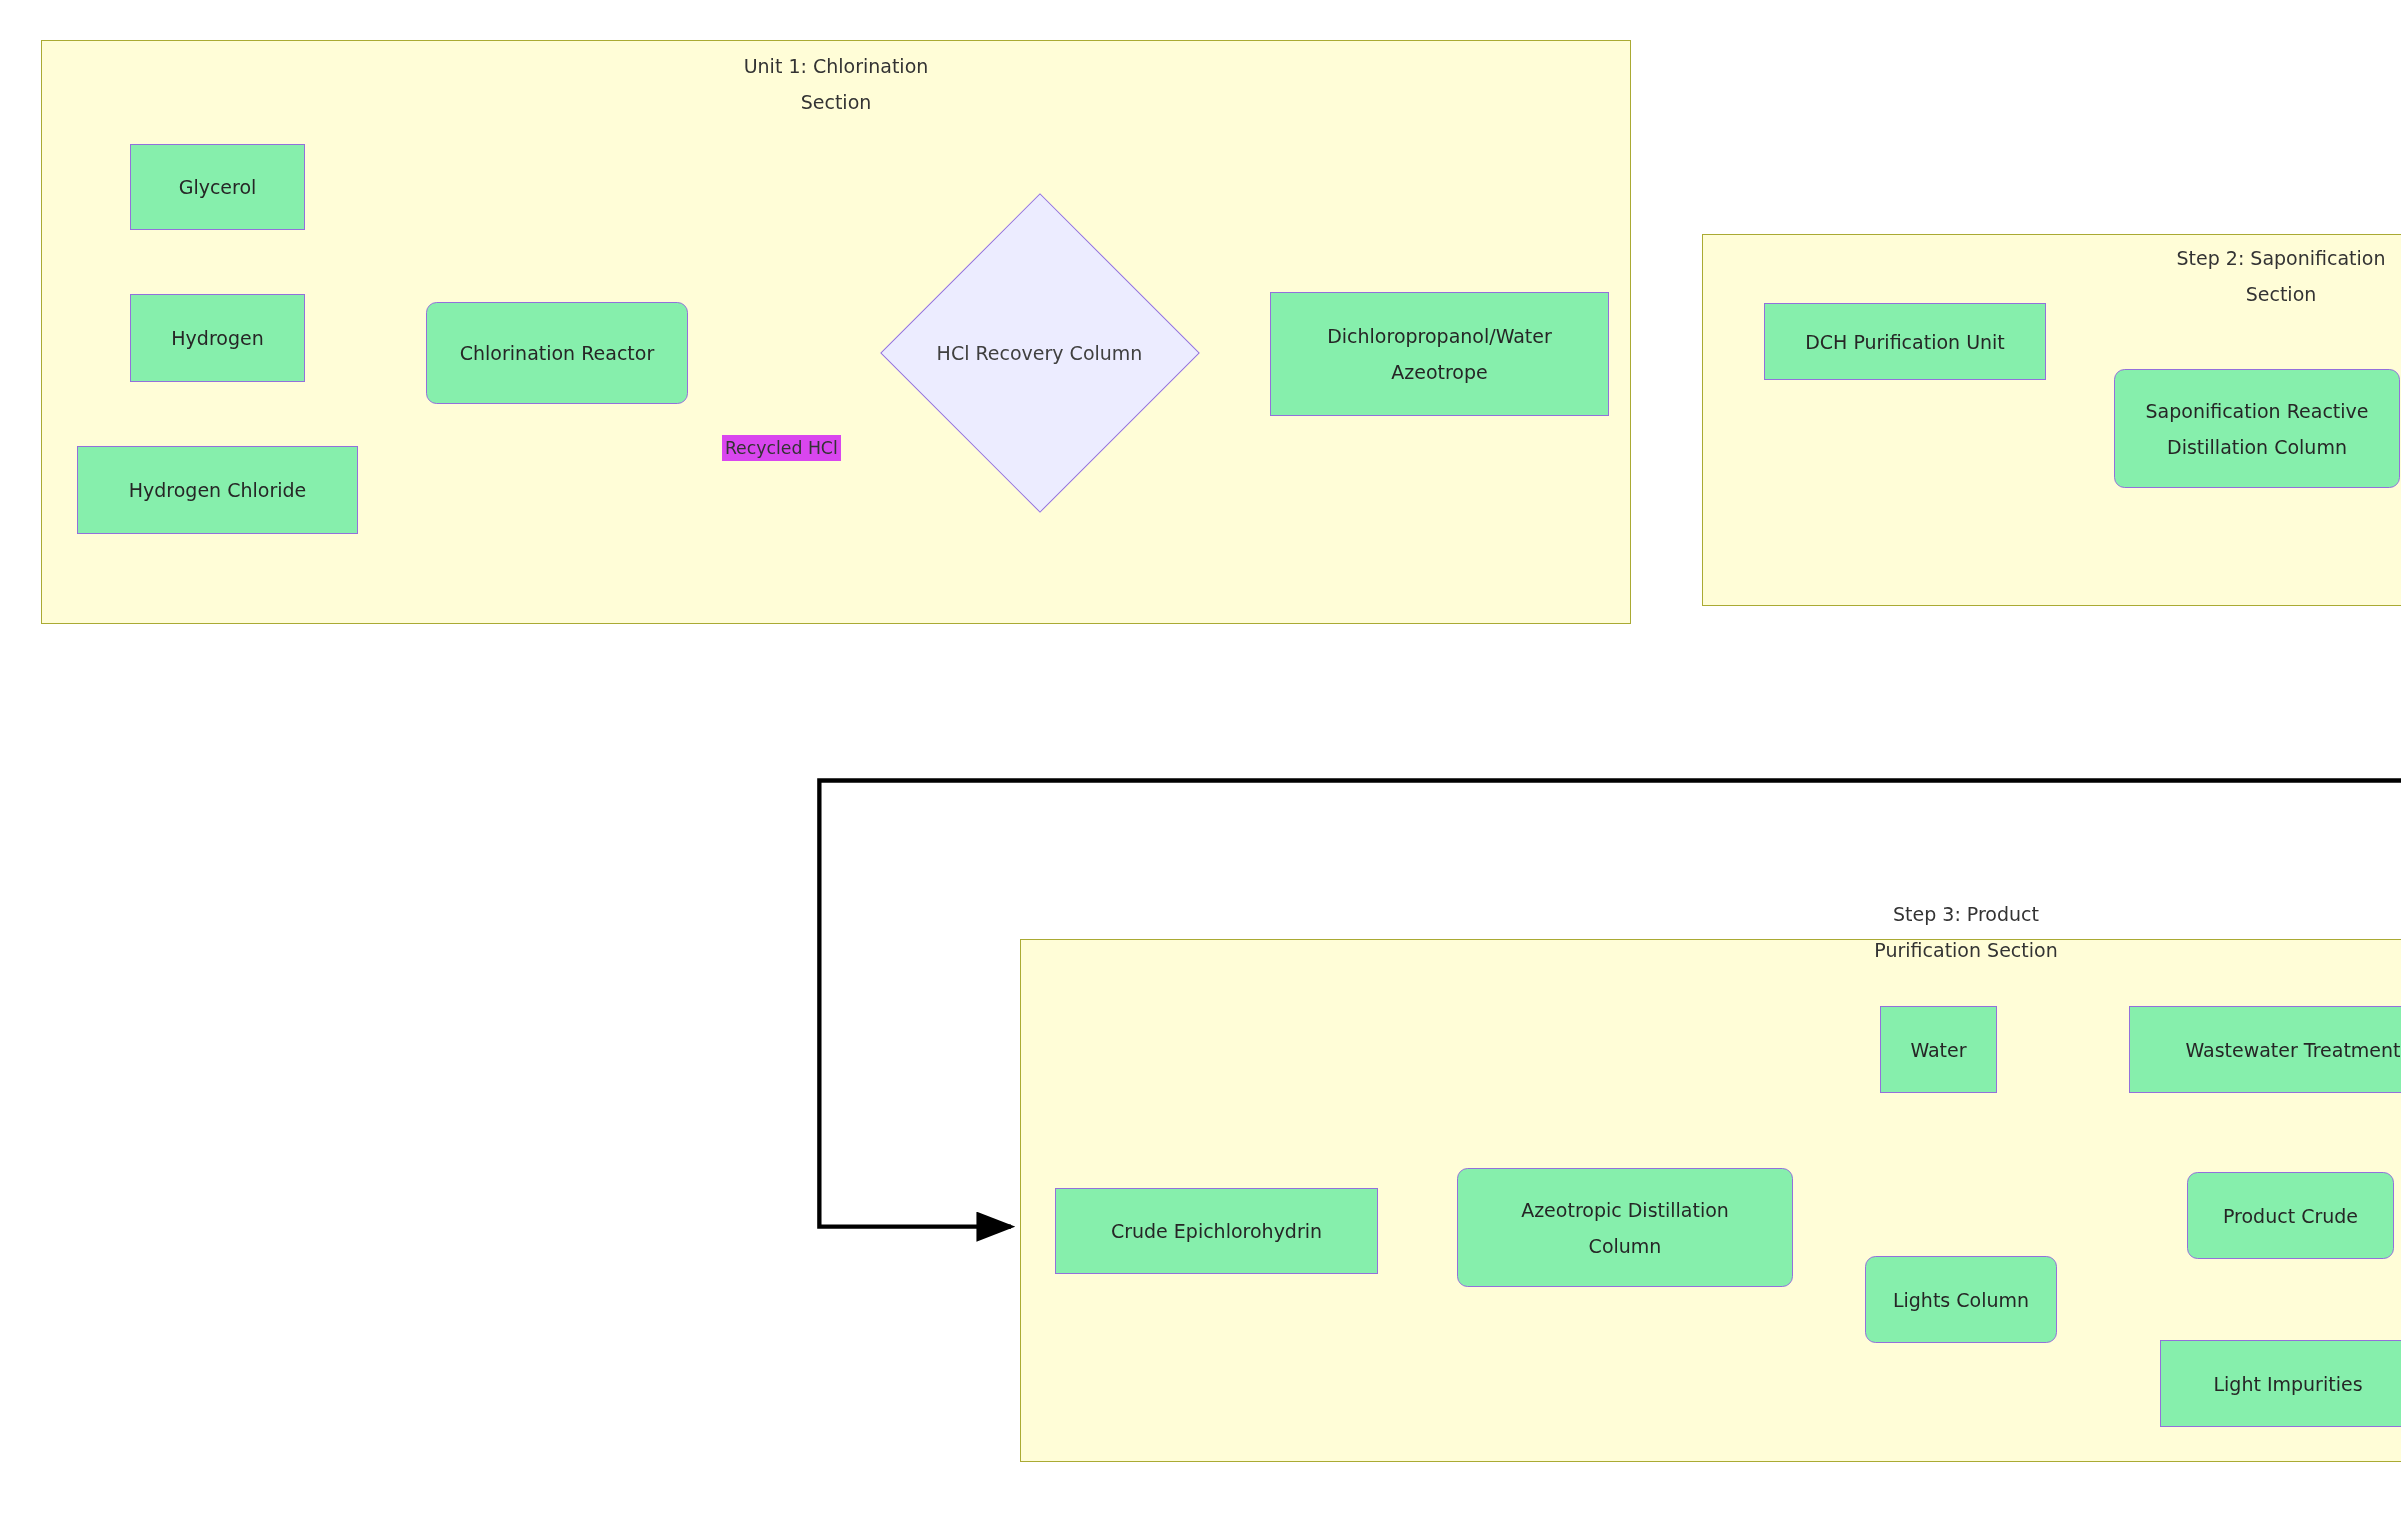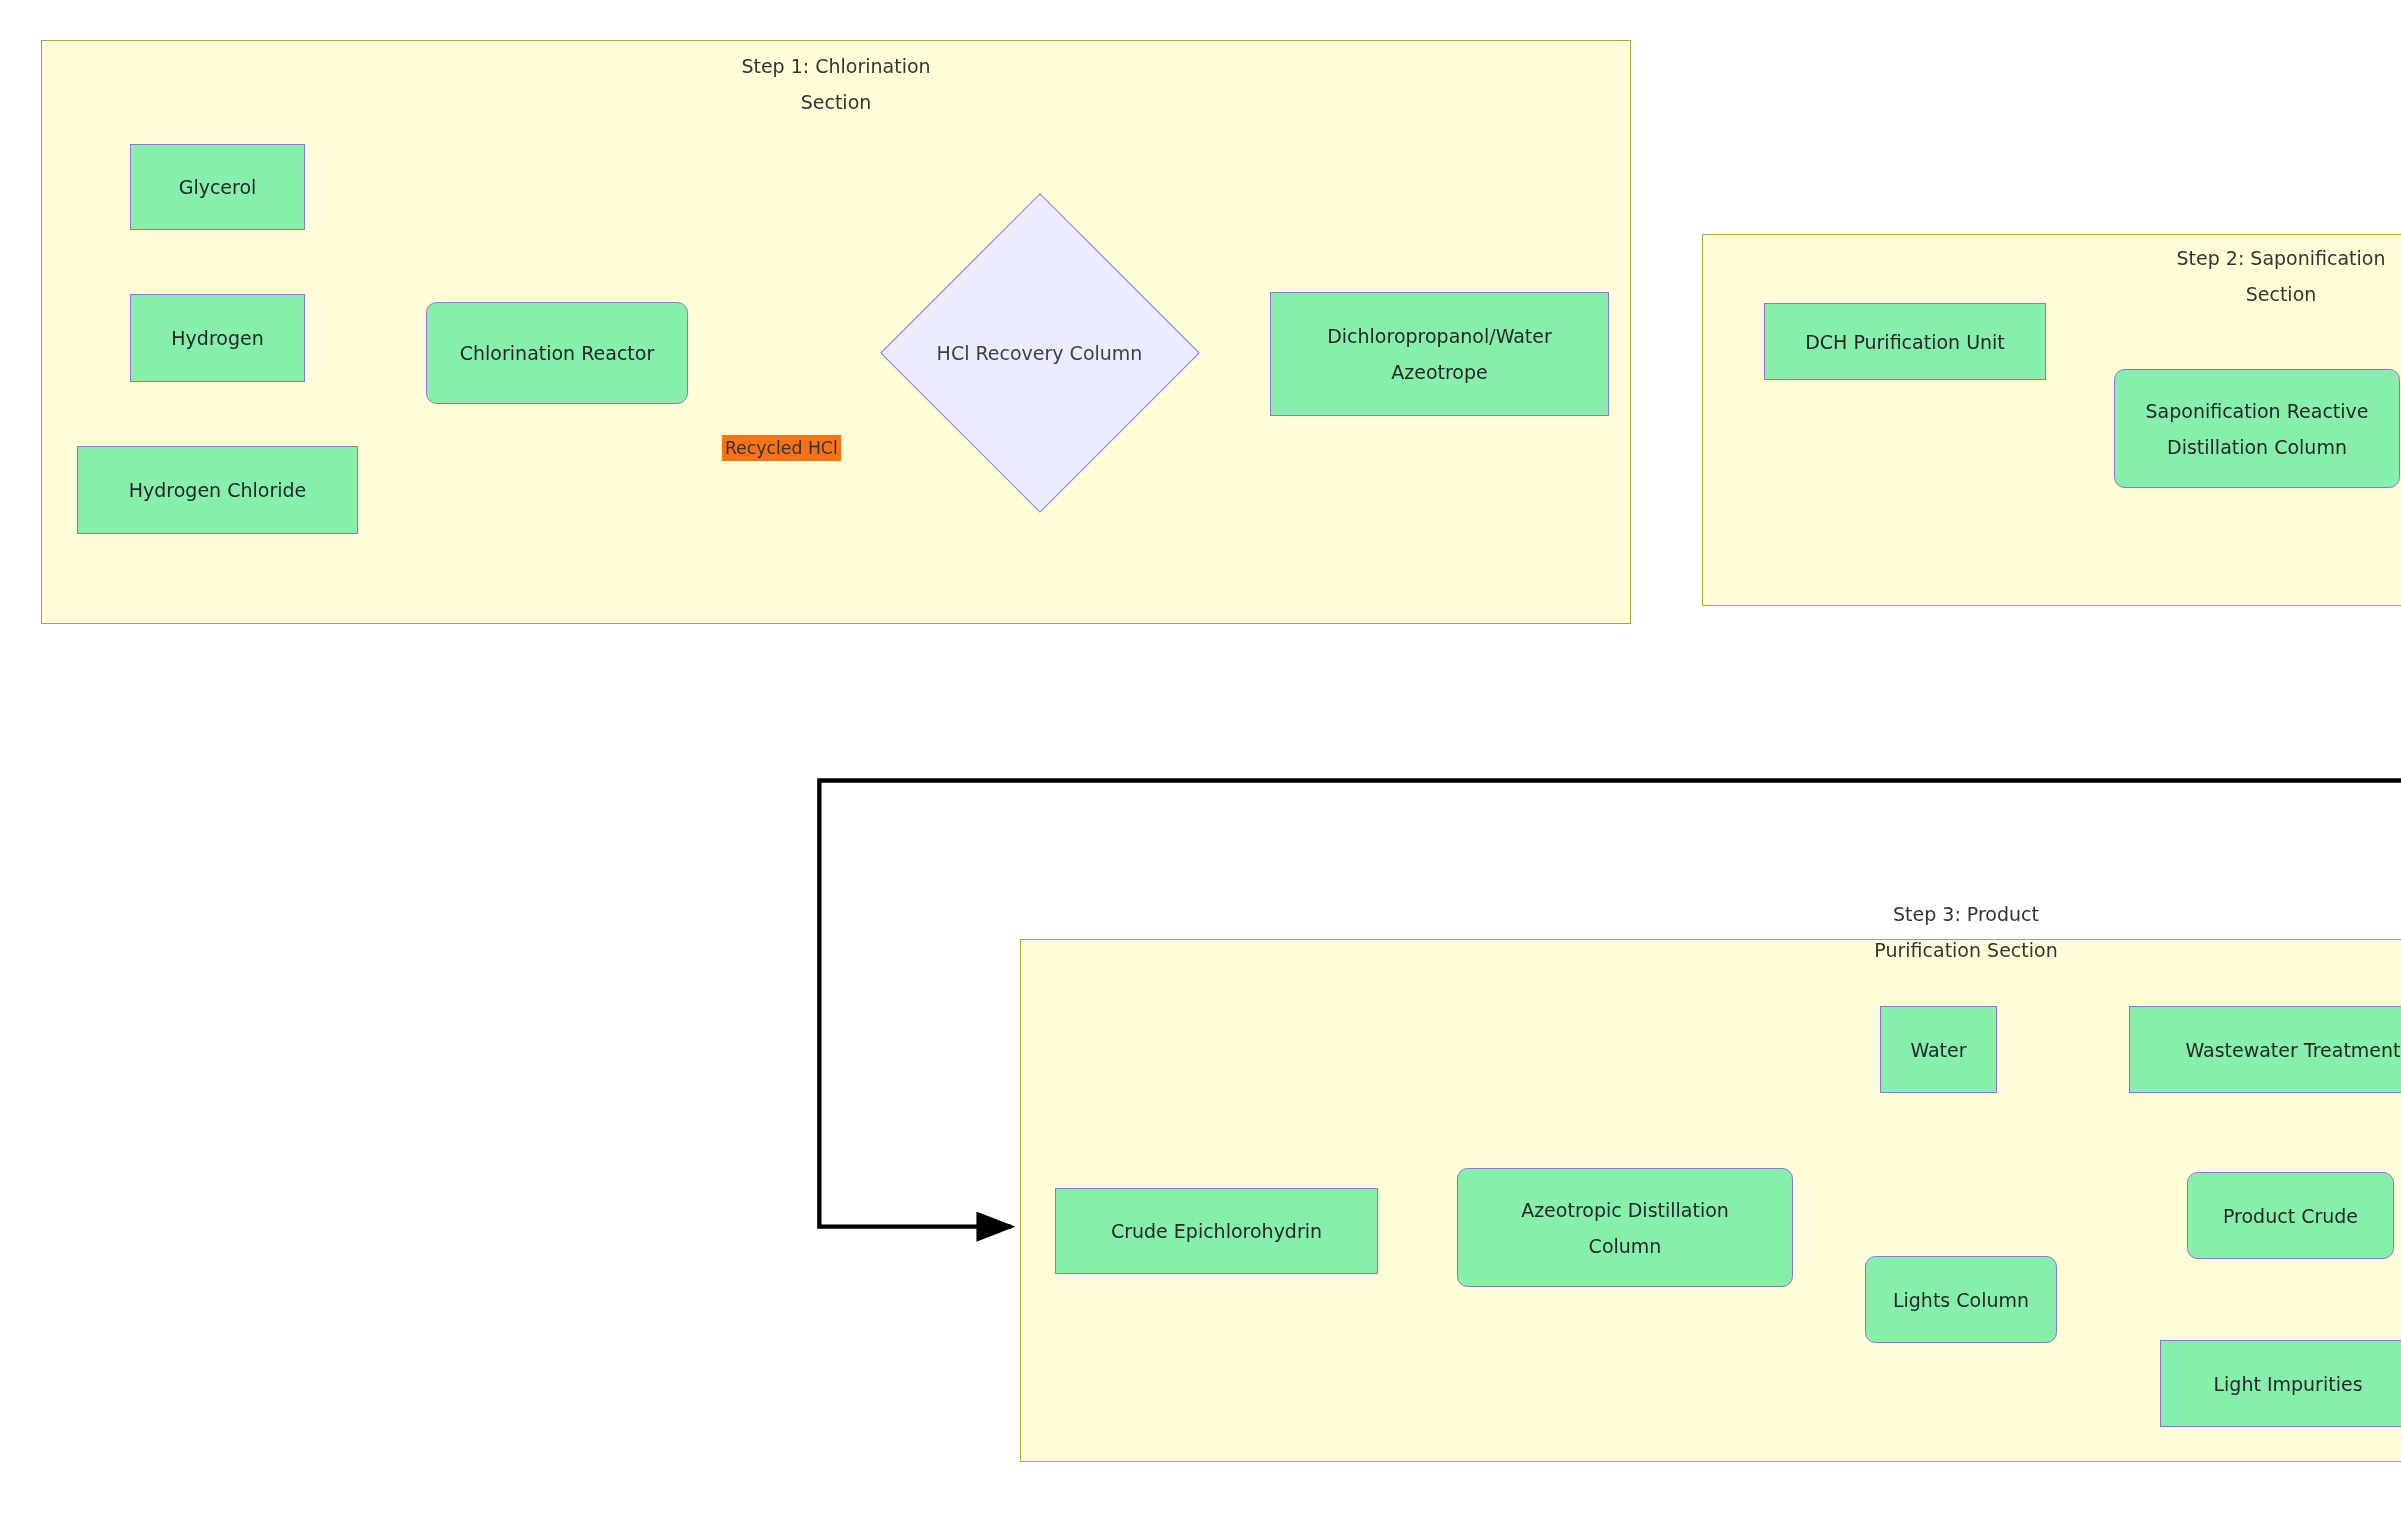--- a/index.html
+++ b/index.html
@@ -51,21 +51,21 @@
     transform:rotate(45deg);
   }
   .diamond .dlabel{
     position:absolute;left:0;top:0;width:100%;height:100%;
     display:flex;align-items:center;justify-content:center;
     color:#404040;font-size:19px;line-height:36px;text-align:center;
   }
 
   .edge-label{
     position:absolute;
-    background:#f97316;
+    background:#d946ef;
     color:#333333;
     font-size:17.3px;
     line-height:26px;
     padding:0 2.9px;
     white-space:nowrap;
   }
 </style>
 </head>
 <body>
 
@@ -116,21 +116,21 @@
 
       <path d="M 4975,2490 C 5090,2420 5160,2365 5260,2340"></path>
 
       <path d="M 4980,2620 C 5100,2690 5190,2715 5350,2723"></path>
     </g>
 
     <path d="M 5955,678 L 6107,678 L 6107,1625 L 1706,1625 L 1706,2554 L 2105,2554" fill="none" stroke="#000000" stroke-width="9" marker-end="url(#ah2)"></path>
   </svg>
 
   <div class="subgraph" style="left:41px;top:40px;width:1590px;height:584px;"></div>
-  <div class="sg-title" style="left:500px;top:48px;width:672px;">Step 1: Chlorination
+  <div class="sg-title" style="left:500px;top:48px;width:672px;">Unit 1: Chlorination
 Section</div>
 
   <div class="subgraph" style="left:1702px;top:234px;width:1158px;height:372px;"></div>
   <div class="sg-title" style="left:1945px;top:240px;width:672px;">Step 2: Saponification
 Section</div>
 
   <div class="subgraph" style="left:1020px;top:939px;width:1892px;height:523px;"></div>
   <div class="sg-title" style="left:1630px;top:896px;width:672px;">Step 3: Product
 Purification Section</div>
 

